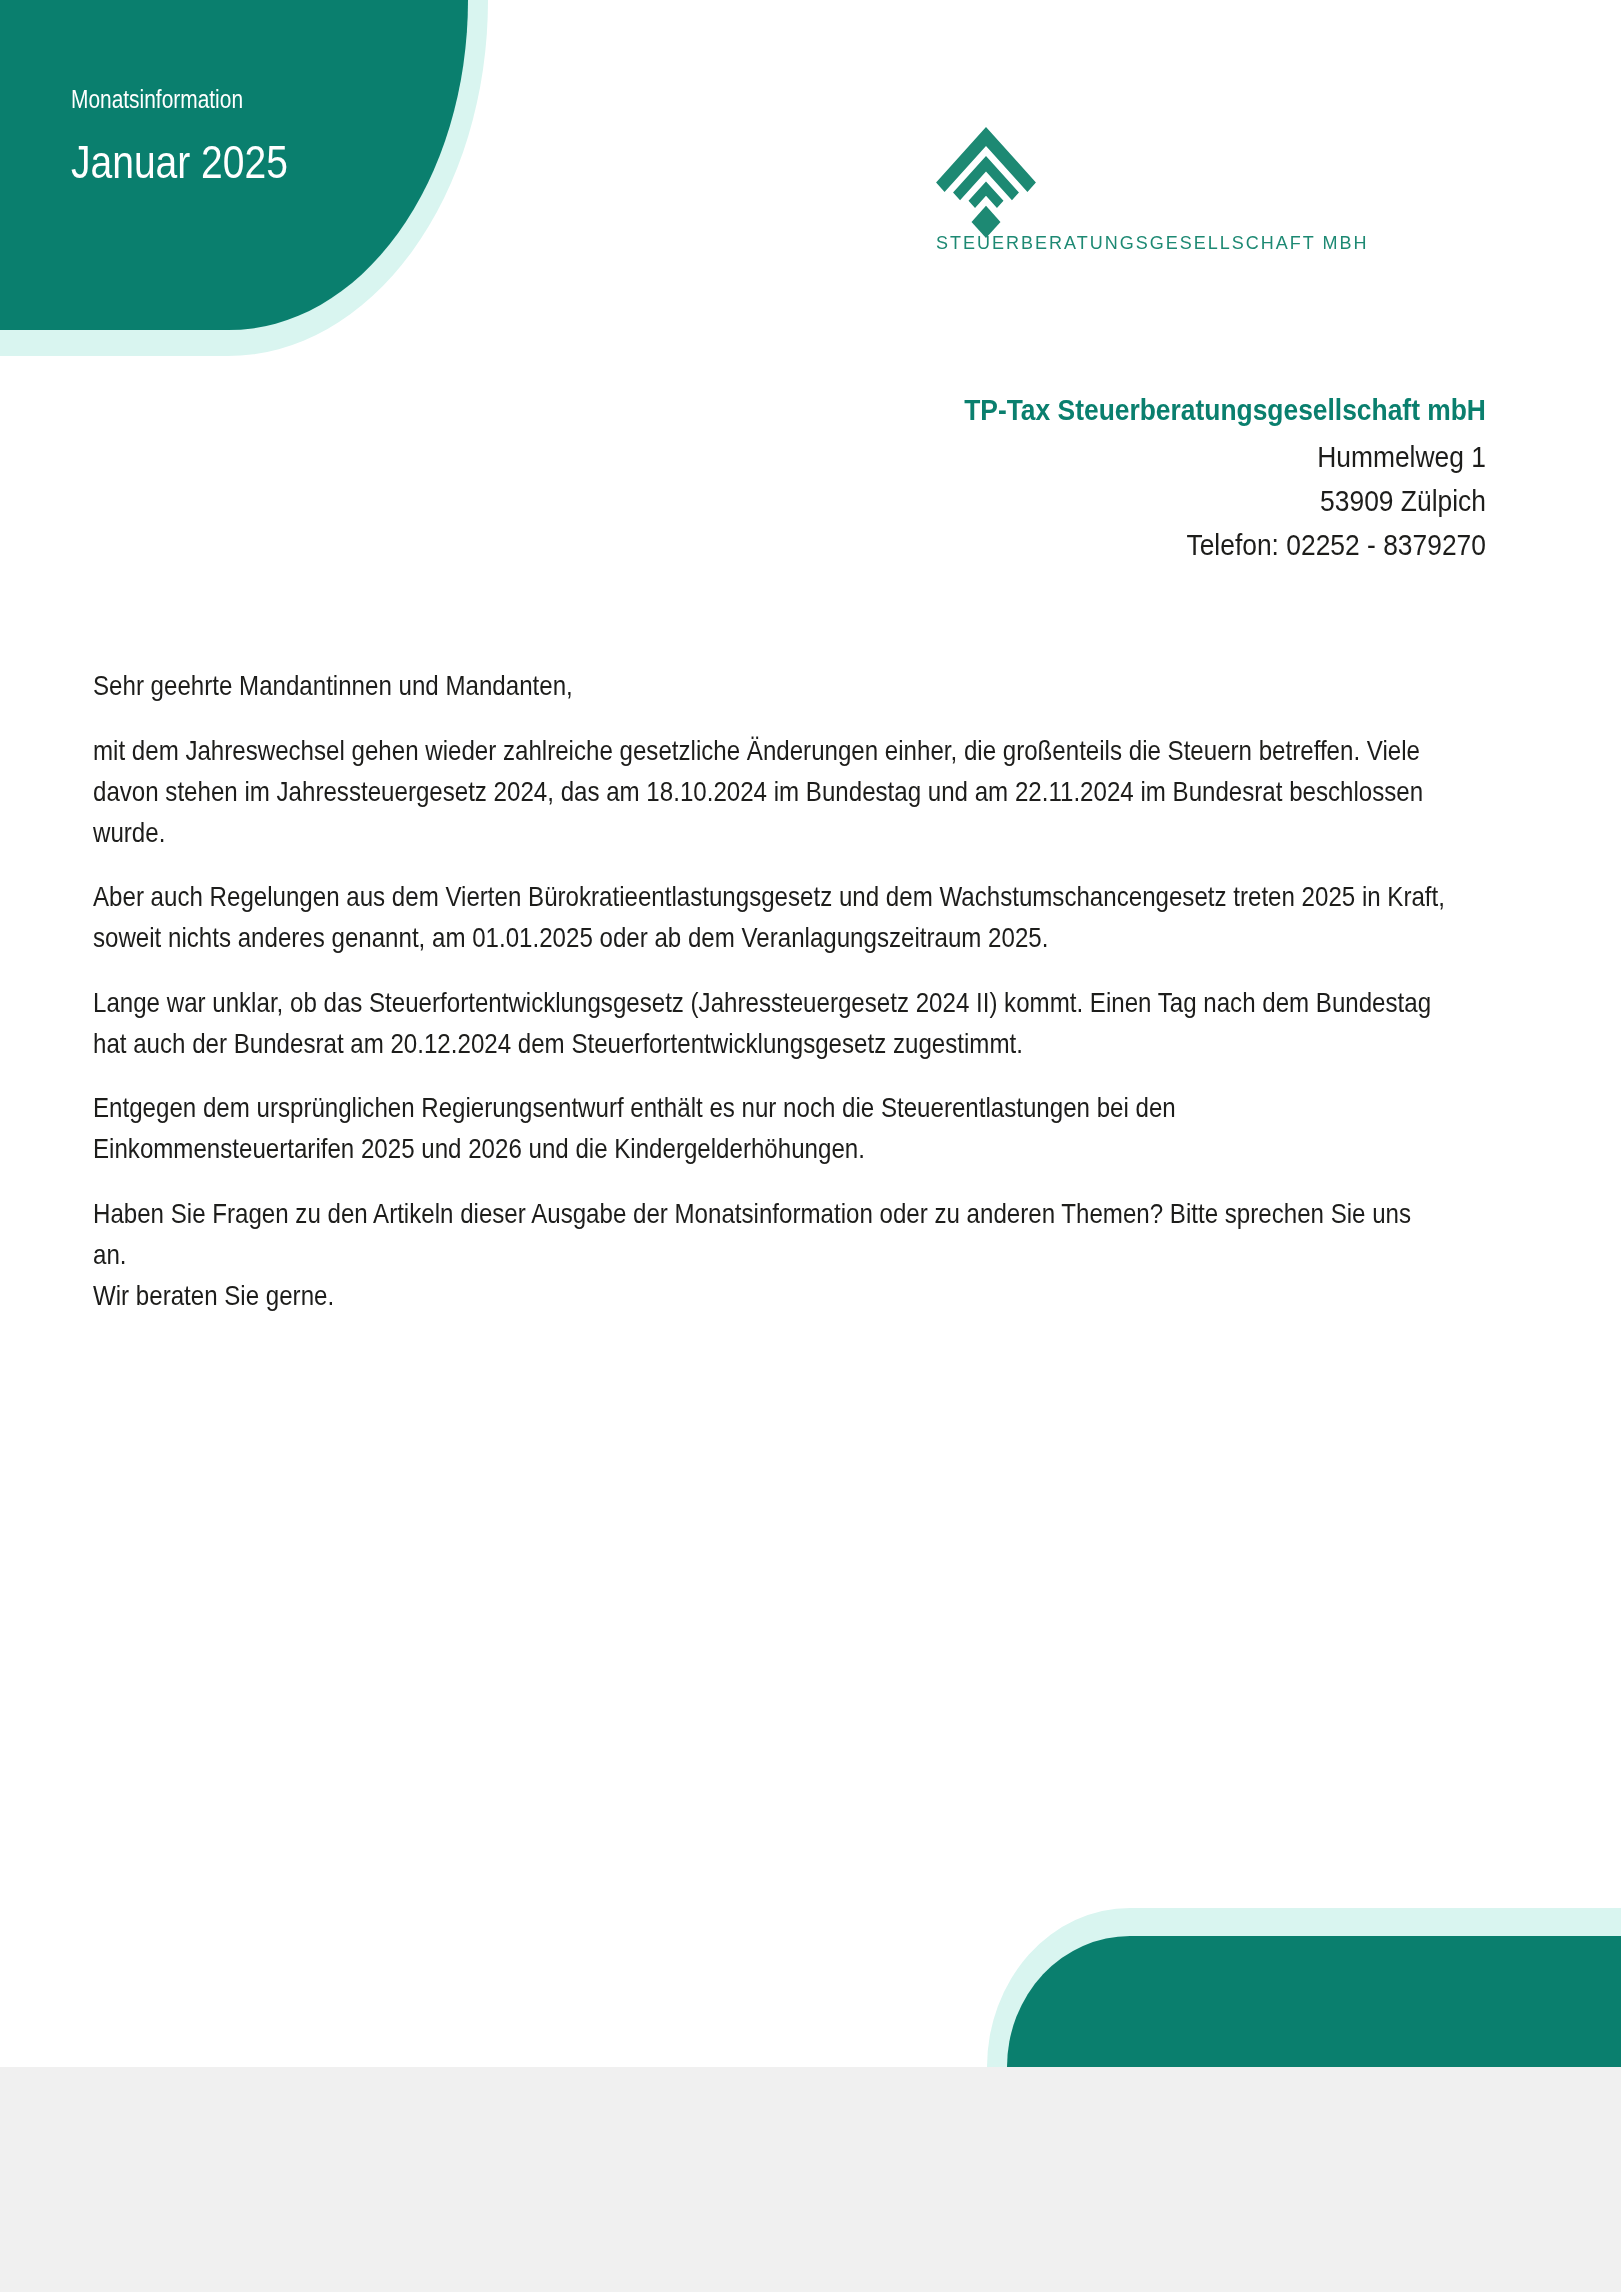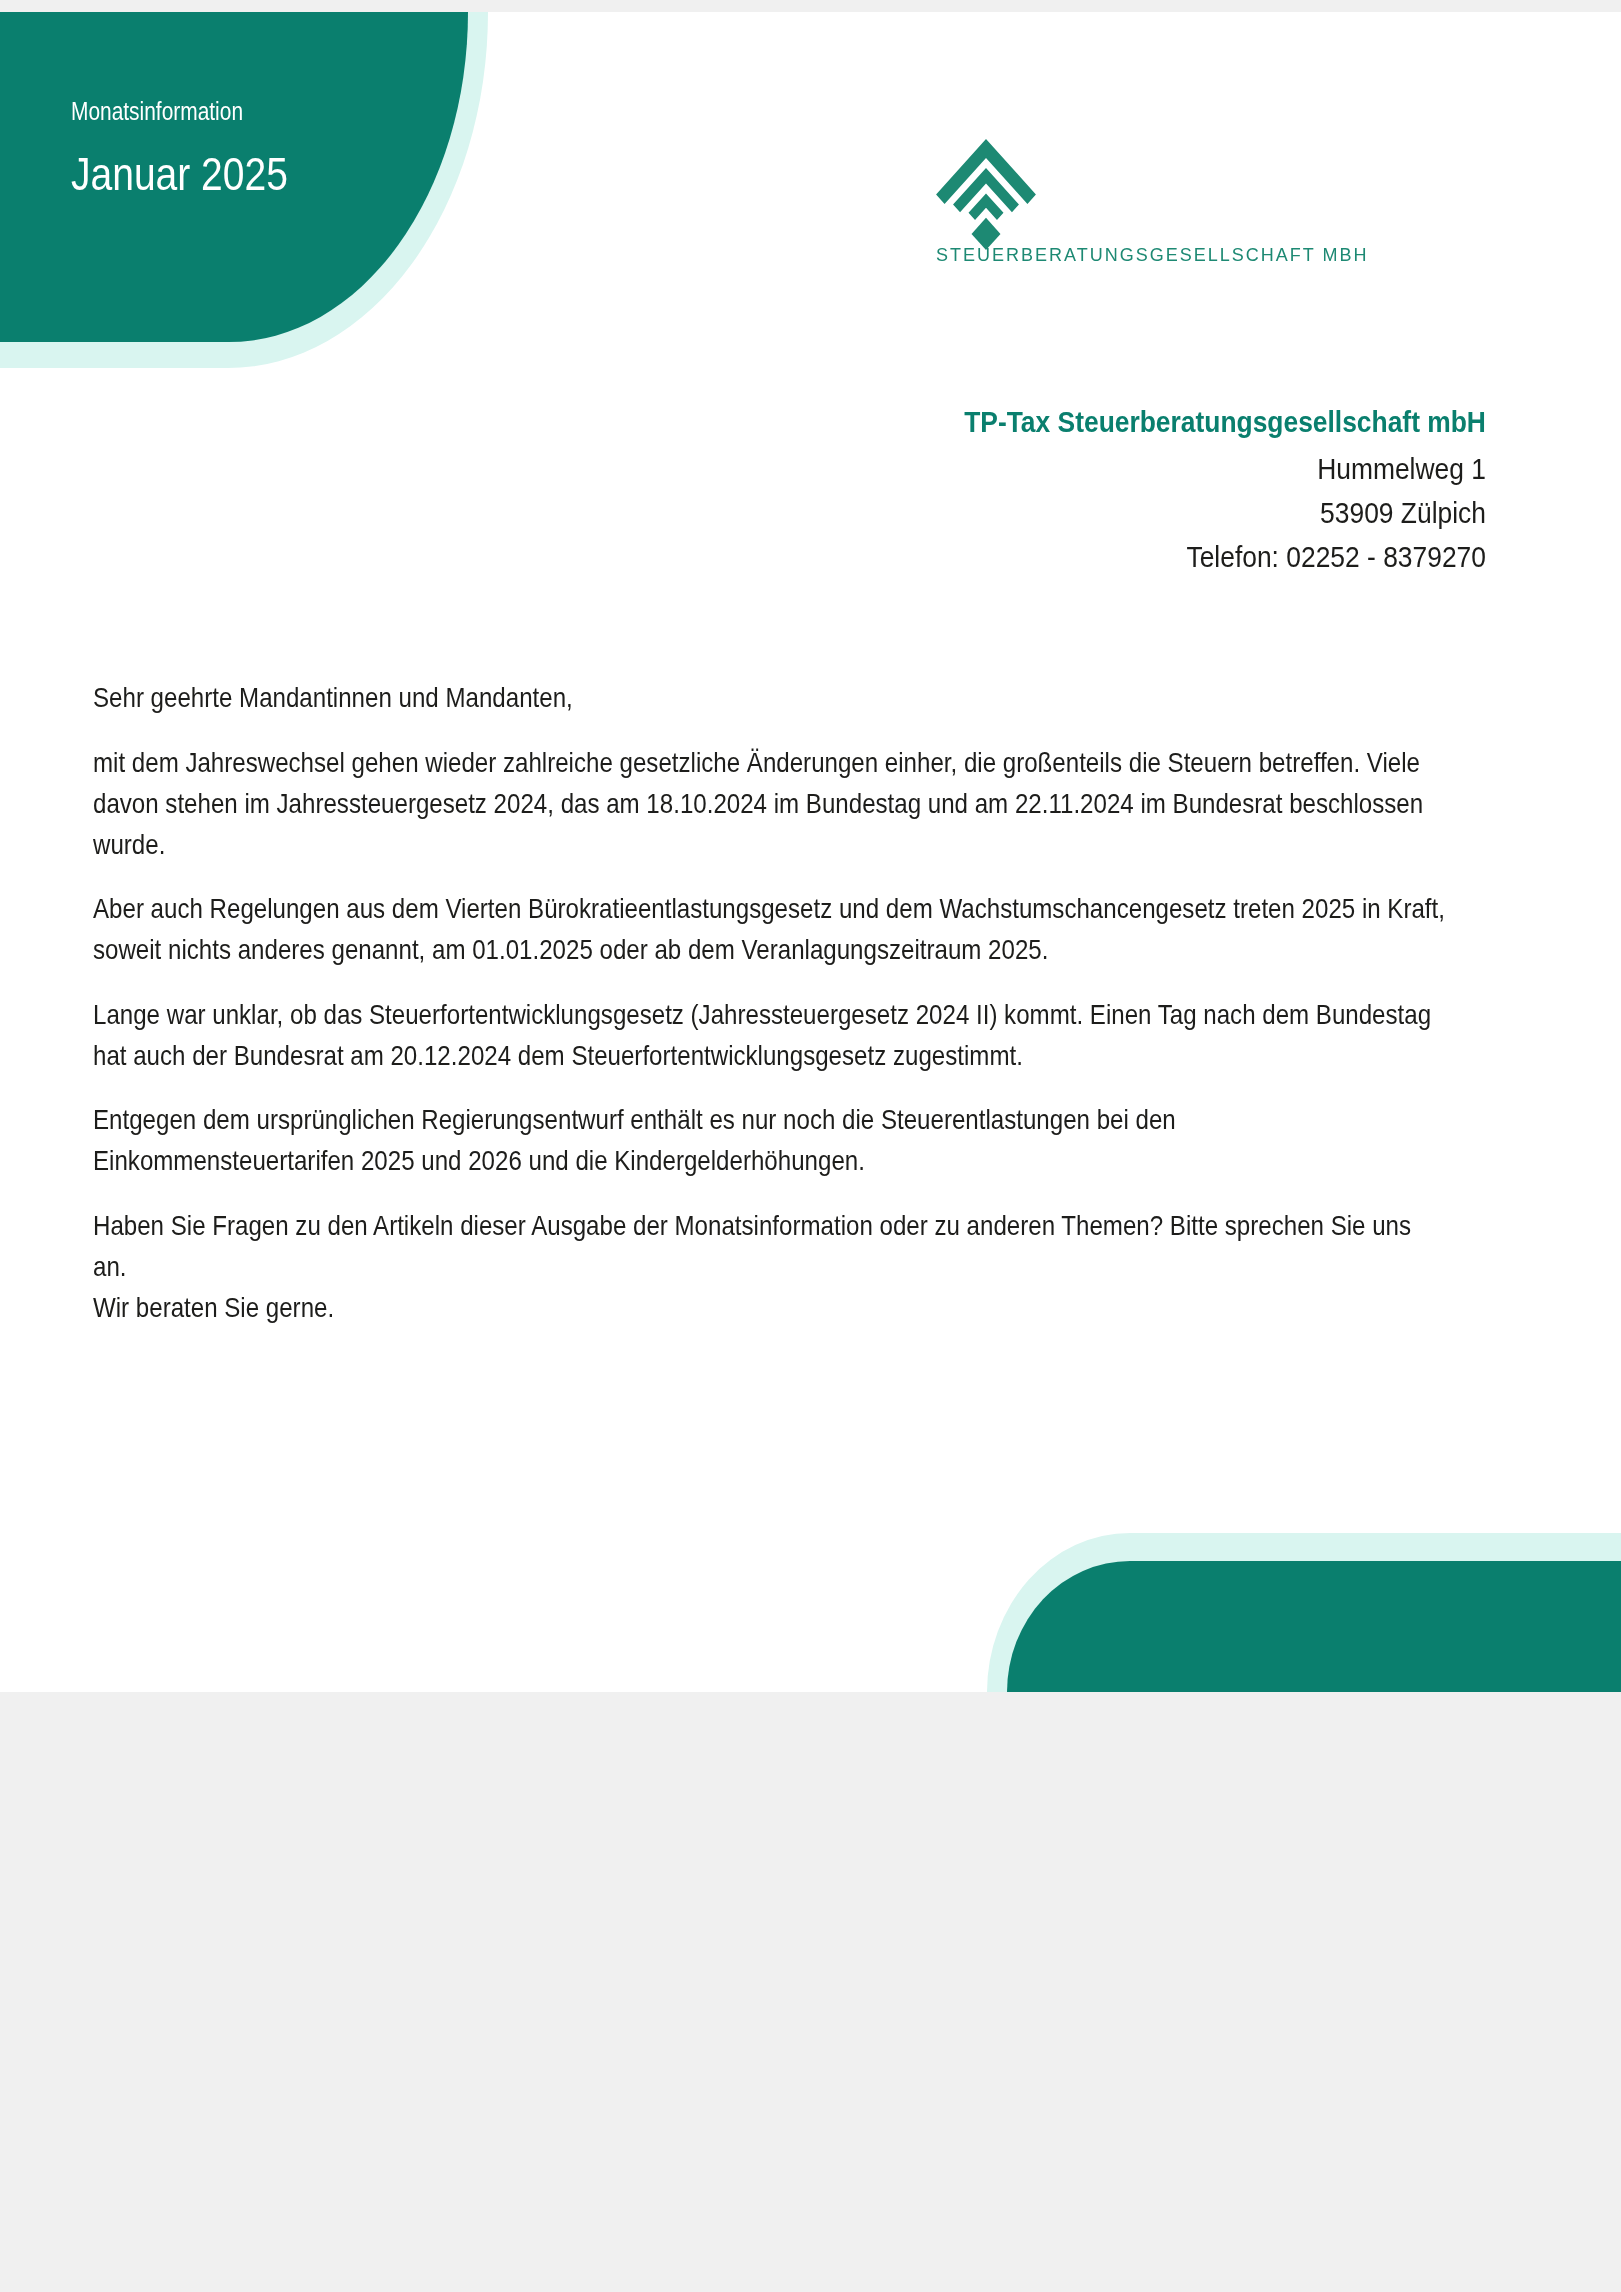--- a/index.html
+++ b/index.html
@@ -5,22 +5,22 @@
   :root{
     --teal:#0a7f6e;
     --mint:#d9f5f0;
     --logo-green:#1d8973;
     --text:#1d1d1b;
   }
   *{box-sizing:border-box;}
   html,body{margin:0;padding:0;background:#f0f0f0;}
   .page{
     position:relative;
-    width:1621px;height:1680px;
-    margin:12px auto;
+    width:1621px;height:2067px;
+    margin:0 auto;
     background:#ffffff;
     overflow:hidden;
     font-family:"Liberation Sans", sans-serif;
     color:var(--text);
   }
 
   
   .hdr-mint{
     position:absolute;left:0;top:0;
     width:488px;height:356px;

